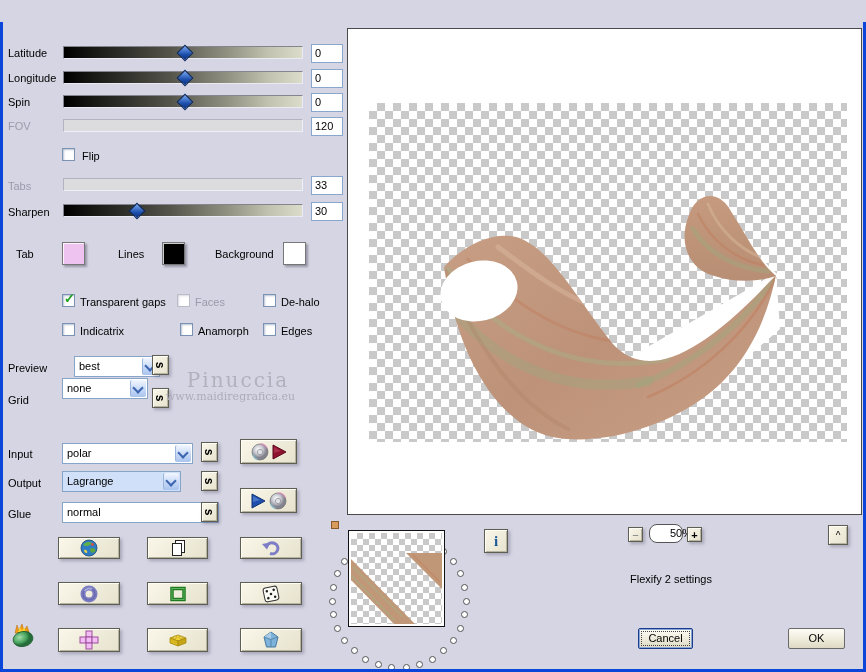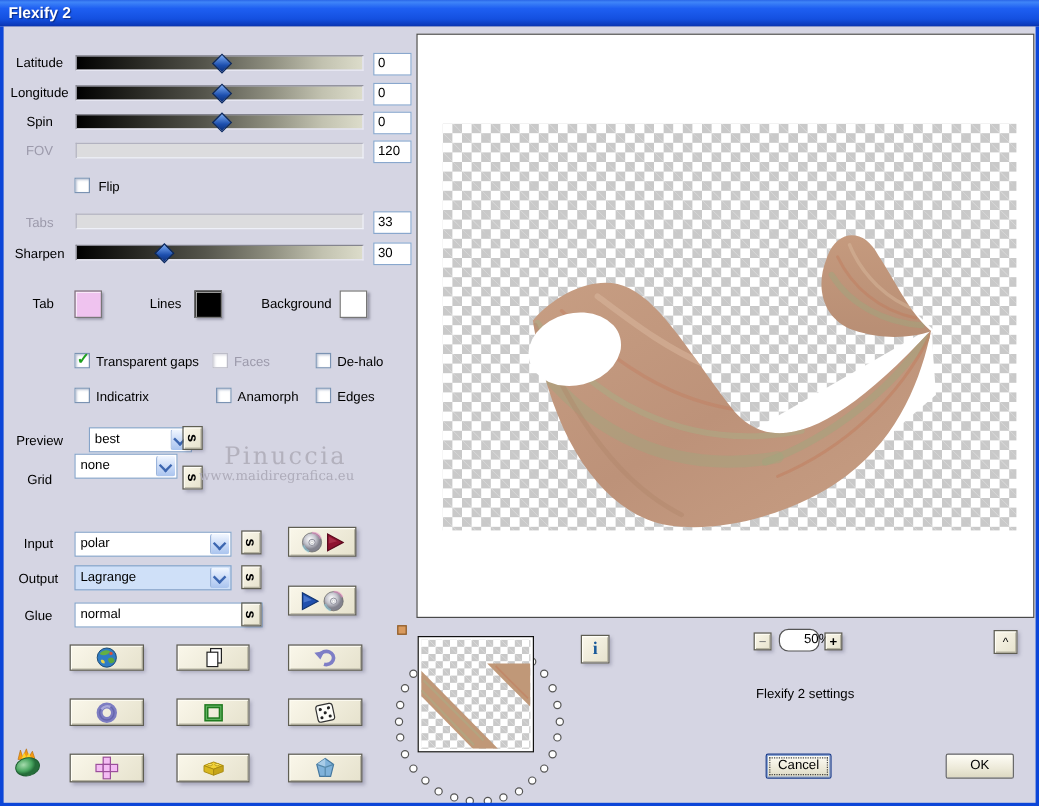--- a/index.html
+++ b/index.html
@@ -7,21 +7,21 @@
           font-family:"Liberation Sans",sans-serif;color:#000;}
   .abs{position:absolute;}
   .edge{position:absolute;background:#0c46d8;z-index:6;}
   
   #titlebar{position:absolute;left:0;top:0;width:866px;height:22px;
     background:linear-gradient(180deg,#2a66e8 0%,#3f85f8 8%,#1e5ff2 32%,#1450e0 72%,#0b38b8 96%,#0a2fa0 100%);
     color:#fff;font-size:13px;font-weight:bold;line-height:22px;padding-left:7px;box-sizing:border-box;
     text-shadow:1px 1px 1px #0a2a80;}
   
   .lbl{position:absolute;font-size:11px;white-space:nowrap;}
-  .r{text-align:center;}
+  .r{text-align:left;}
   .dis{color:#9c9aab;}
   
   .track{position:absolute;left:63px;width:240px;height:13px;box-sizing:border-box;
     border:1px solid;border-color:#84848e #eaeaf4 #eaeaf4 #84848e;
     background:linear-gradient(90deg,#000 0%,#22221e 18%,#55554c 45%,#8f8f80 68%,#c2c2b0 86%,#dcdcca 100%);}
   .track.off{background:#dcdcde;border-color:#b2b2c0 #eef0f8 #eef0f8 #b2b2c0;}
   .thumb{position:absolute;top:0px;width:10px;height:10px;transform:rotate(45deg);
     background:linear-gradient(135deg,#7cacf4,#1d4fae 60%,#0c2f7a);border:1px solid #0a2860;}
   .valbox{position:absolute;left:311px;width:27px;height:17px;background:#fff;border:1px solid #89a7cd;
     font-size:11px;line-height:17px;padding-left:3px;}
@@ -71,23 +71,20 @@
     font-size:20px;letter-spacing:2px;color:#b3b1bd;}
   #wm2{position:absolute;left:148px;top:390px;width:165px;text-align:center;font-family:"DejaVu Serif",serif;
     font-size:11px;color:#aeacba;}
   .icon{display:block;}
 </style>
 </head>
 <body>
 
 <div id="window">
 
-  <div id="titlebar">
-    <span>Flexify 2</span>
-  </div>
 
   <div class="edge" style="left:0;top:22px;width:3px;height:650px"></div>
   <div class="edge" style="left:863px;top:22px;width:3px;height:650px"></div>
   <div class="edge" style="left:0;top:669px;width:866px;height:3px"></div>
 
   <div class="lbl r" style="left:8px;top:47px;width:50px">Latitude</div>
   <div class="track" style="top:46px">
     <div class="thumb" style="left:115px"></div>
   </div>
   <div class="valbox" style="top:44px">0</div>
@@ -172,21 +169,21 @@
     <span class="txt">polar</span>
     <span class="arrowbtn">
         <span class="chev"></span>
       </span>
   </div>
   <div class="btn3d sbtn" style="left:201px;top:442px">
       <span>s</span>
     </div>
 
   <div class="lbl r" style="left:8px;top:477px;width:48px">Output</div>
-  <div class="combo hl" style="left:62px;top:471px;width:131px">
+  <div class="combo hl" style="left:62px;top:471px;width:119px">
     <span class="txt">Lagrange</span>
     <span class="arrowbtn">
         <span class="chev"></span>
       </span>
   </div>
   <div class="btn3d sbtn" style="left:201px;top:471px">
       <span>s</span>
     </div>
 
   <div class="lbl r" style="left:8px;top:508px;width:48px">Glue</div>

